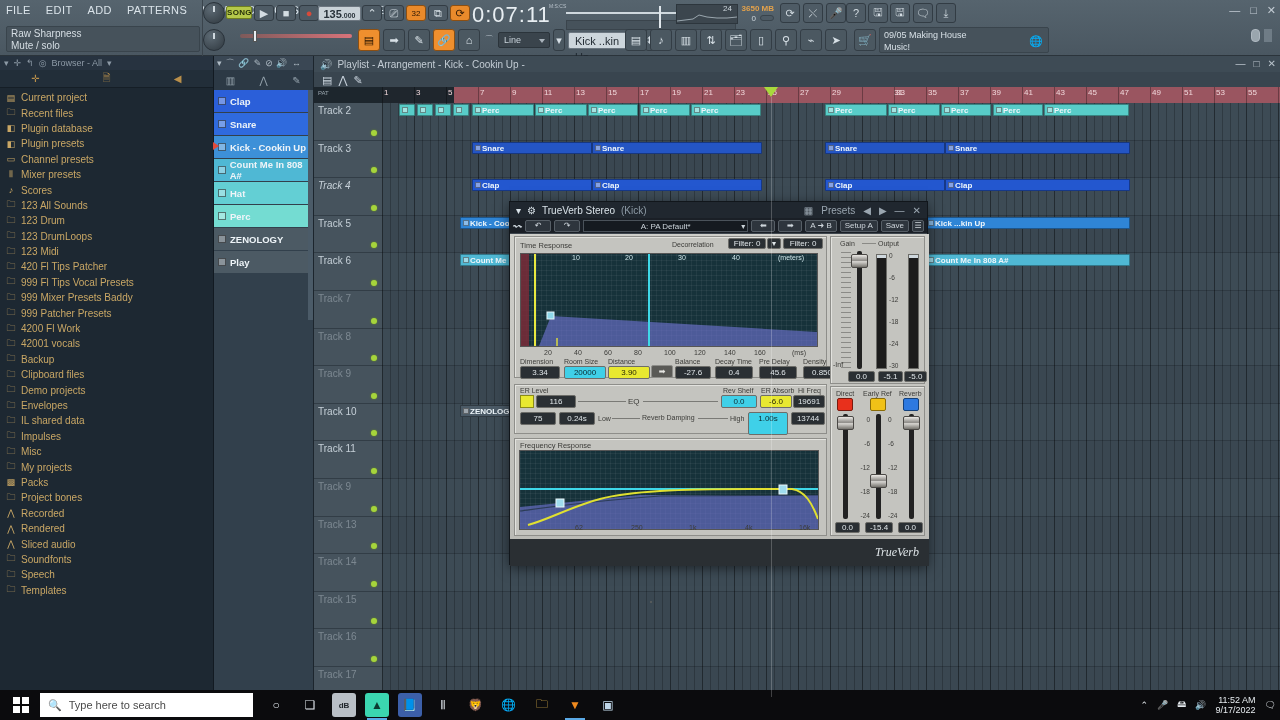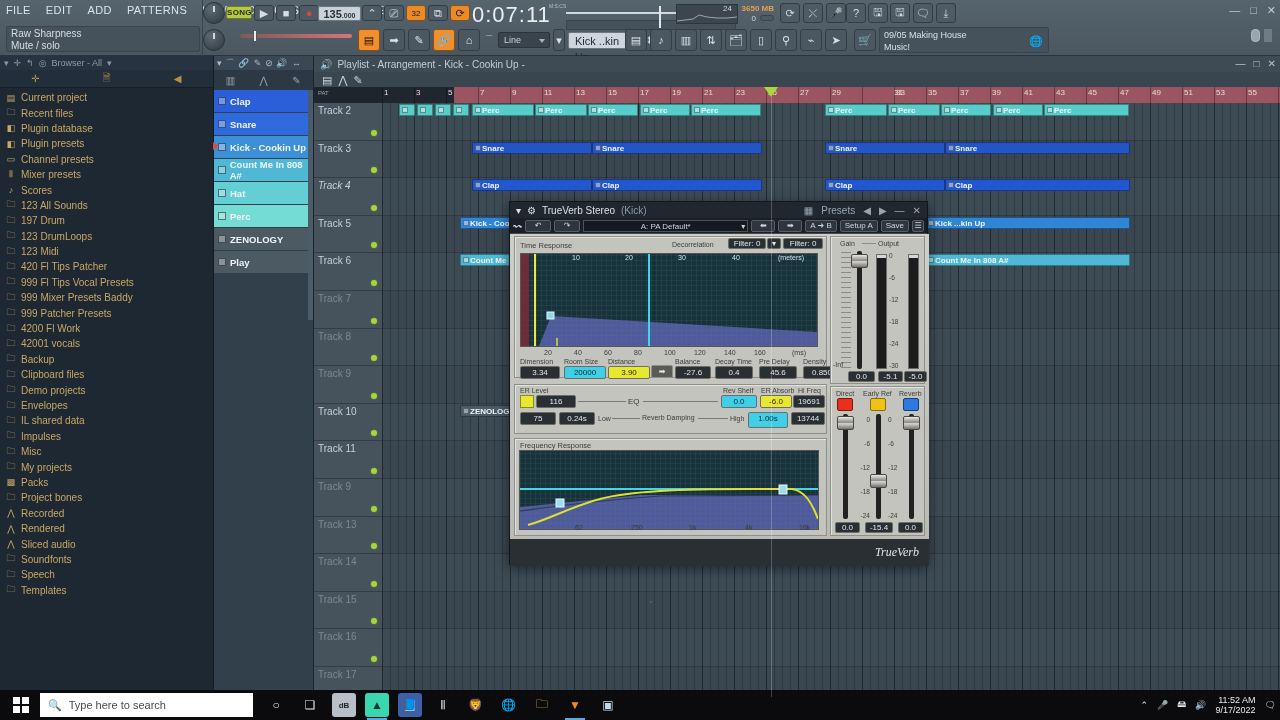--- a/index.html
+++ b/index.html
@@ -302,21 +302,21 @@
         <div class="britem">
           <span class="fi">♪</span>
           <span>Scores</span>
         </div>
         <div class="britem">
           <span class="fi">🗀</span>
           <span>123 All Sounds</span>
         </div>
         <div class="britem">
           <span class="fi">🗀</span>
-          <span>197 Drum</span>
+          <span>123 Drum</span>
         </div>
         <div class="britem">
           <span class="fi">🗀</span>
           <span>123 DrumLoops</span>
         </div>
         <div class="britem">
           <span class="fi">🗀</span>
           <span>123 Midi</span>
         </div>
         <div class="britem">
@@ -866,21 +866,21 @@
       <div class="lbl" style="left:288px;top:153px;">Hi Freq</div>
       <div class="lcd" style="left:283px;top:161px;width:32px;height:13px;line-height:12px;">19691</div>
 
       <div class="lcd" style="left:10px;top:178px;width:36px;height:13px;line-height:12px;">75</div>
       <div class="lcd" style="left:49px;top:178px;width:36px;height:13px;line-height:12px;">0.24s</div>
       <div class="lbl" style="left:88px;top:181px;">Low</div>
       <div style="position:absolute;left:102px;top:184px;width:28px;height:1px;background:#7a7a76;"></div>
       <div class="lbl" style="left:132px;top:180px;">Reverb Damping</div>
       <div style="position:absolute;left:188px;top:184px;width:30px;height:1px;background:#7a7a76;"></div>
       <div class="lbl" style="left:220px;top:181px;">High</div>
-      <div class="lcd cy" style="left:238px;top:178px;width:40px;height:16px;line-height:12px;">1.00s</div>
+      <div class="lcd cy" style="left:238px;top:178px;width:40px;height:23px;line-height:12px;">1.00s</div>
       <div class="lcd" style="left:281px;top:178px;width:34px;height:13px;line-height:12px;">13744</div>
 
       <div class="panel" style="left:4px;top:204px;width:313px;height:98px;"></div>
       <div class="lbl" style="left:10px;top:207px;font-size:7.5px;">Frequency Response</div>
       <div class="graph" style="left:9px;top:216px;width:300px;height:80px;background:
            repeating-linear-gradient(0deg,rgba(255,255,255,.05) 0 1px,transparent 1px 5px),
            repeating-linear-gradient(90deg,rgba(255,255,255,.05) 0 1px,transparent 1px 5px),
            linear-gradient(#16323a,#16323a);">
         <svg width="298" height="78" viewBox="0 0 298 78" style="position:absolute;left:0;top:0;">
           <polygon points="0,56 40,52 120,44 298,44 298,78 0,78" fill="#6f75d4" opacity=".62"></polygon>

